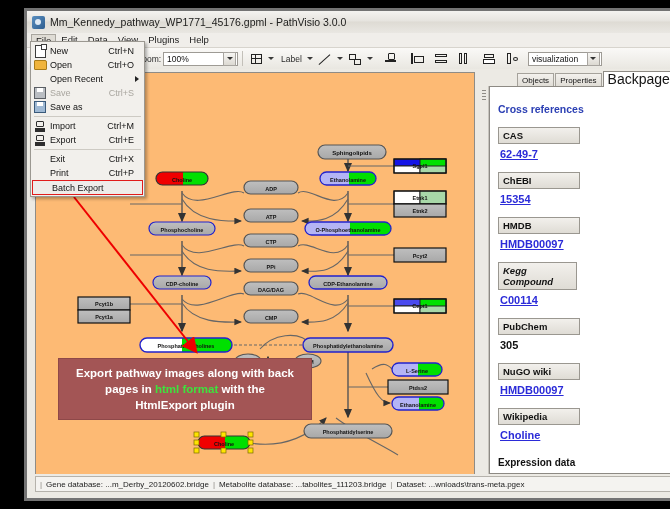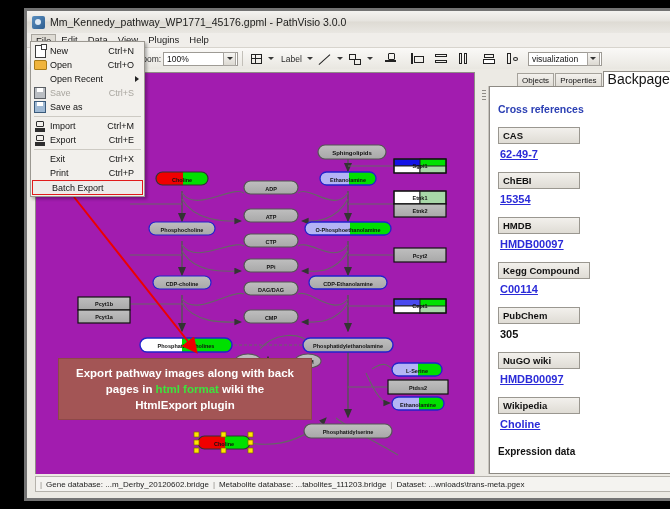--- a/index.html
+++ b/index.html
@@ -106,21 +106,21 @@
   .g-side:before{content:"";position:absolute;left:0;top:0;width:4px;height:11px;border:1.2px solid #222;box-sizing:border-box;}
   .g-side:after{content:"";position:absolute;left:6px;top:4px;width:5px;height:4px;border:1.2px solid #222;box-sizing:border-box;border-radius:50%;}
   
   #content{
     position:absolute;left:0;top:58px;right:0;bottom:24px;
     background:#eceae4;
   }
   
   #canvas-wrap{
     position:absolute;left:8px;top:3px;width:438px;height:403px;
-    background:#a21caf;border:1px solid #8f8c86;overflow:hidden;
+    background:#fdba74;border:1px solid #8f8c86;overflow:hidden;
   }
   #canvas{position:absolute;left:0;top:0;width:100%;height:100%;}
   
   #sidepanel{
     position:absolute;left:454px;top:3px;width:196px;height:403px;
     background:#eceae4;
   }
   #tabs{
     position:absolute;left:8px;top:0;right:0;height:15px;display:flex;align-items:flex-end;margin-left:28px;
   }
@@ -536,21 +536,21 @@
           <marker id="rah" markerWidth="8" markerHeight="8" refX="5" refY="4" orient="auto">
             <path d="M0,0 L8,4 L0,8 z" fill="#ee0000"></path>
           </marker>
         </defs>
         <path d="M38,124 L158,276" stroke="#ee0000" stroke-width="2" fill="none" marker-end="url(#rah)"></path>
       </svg>
 
       <div id="callout">
         <div class="txt">
           <span>Export pathway images along with back</span><br>
-          <span>pages in </span><span class="hl">html format</span><span> wiki the</span><br>
+          <span>pages in </span><span class="hl">html format</span><span> with the</span><br>
           <span>HtmlExport plugin</span>
         </div>
       </div>
     </div>
 
     <div id="sidepanel">
       <div class="side-strip">
           <div class="dots"></div>
         </div>
       <div id="tabs">
@@ -566,21 +566,21 @@
 
           <div class="xref-head">CAS</div>
           <div class="xref-val">62-49-7</div>
 
           <div class="xref-head">ChEBI</div>
           <div class="xref-val">15354</div>
 
           <div class="xref-head">HMDB</div>
           <div class="xref-val">HMDB00097</div>
 
-          <div class="xref-head" style="width:92px;">Kegg Compound</div>
+          <div class="xref-head" style="width:79px;font-style:italic;">Kegg Compound</div>
           <div class="xref-val">C00114</div>
 
           <div class="xref-head">PubChem</div>
           <div class="xref-val plain">305</div>
 
           <div class="xref-head">NuGO wiki</div>
           <div class="xref-val">HMDB00097</div>
 
           <div class="xref-head">Wikipedia</div>
           <div class="xref-val">Choline</div>

